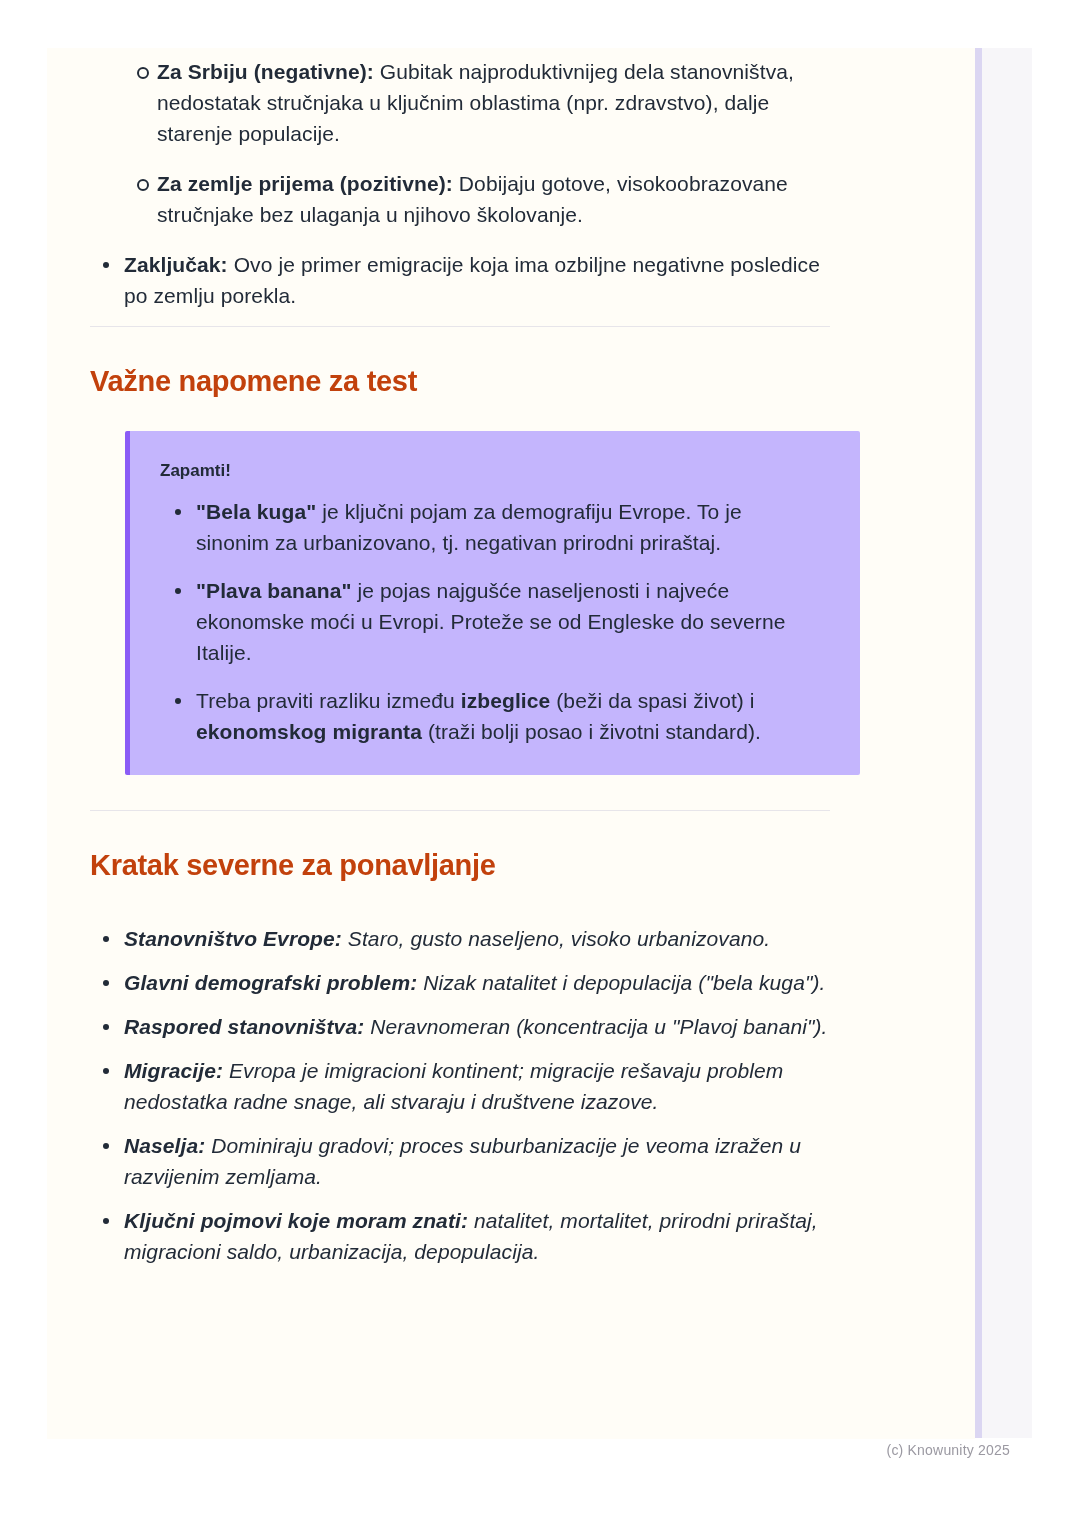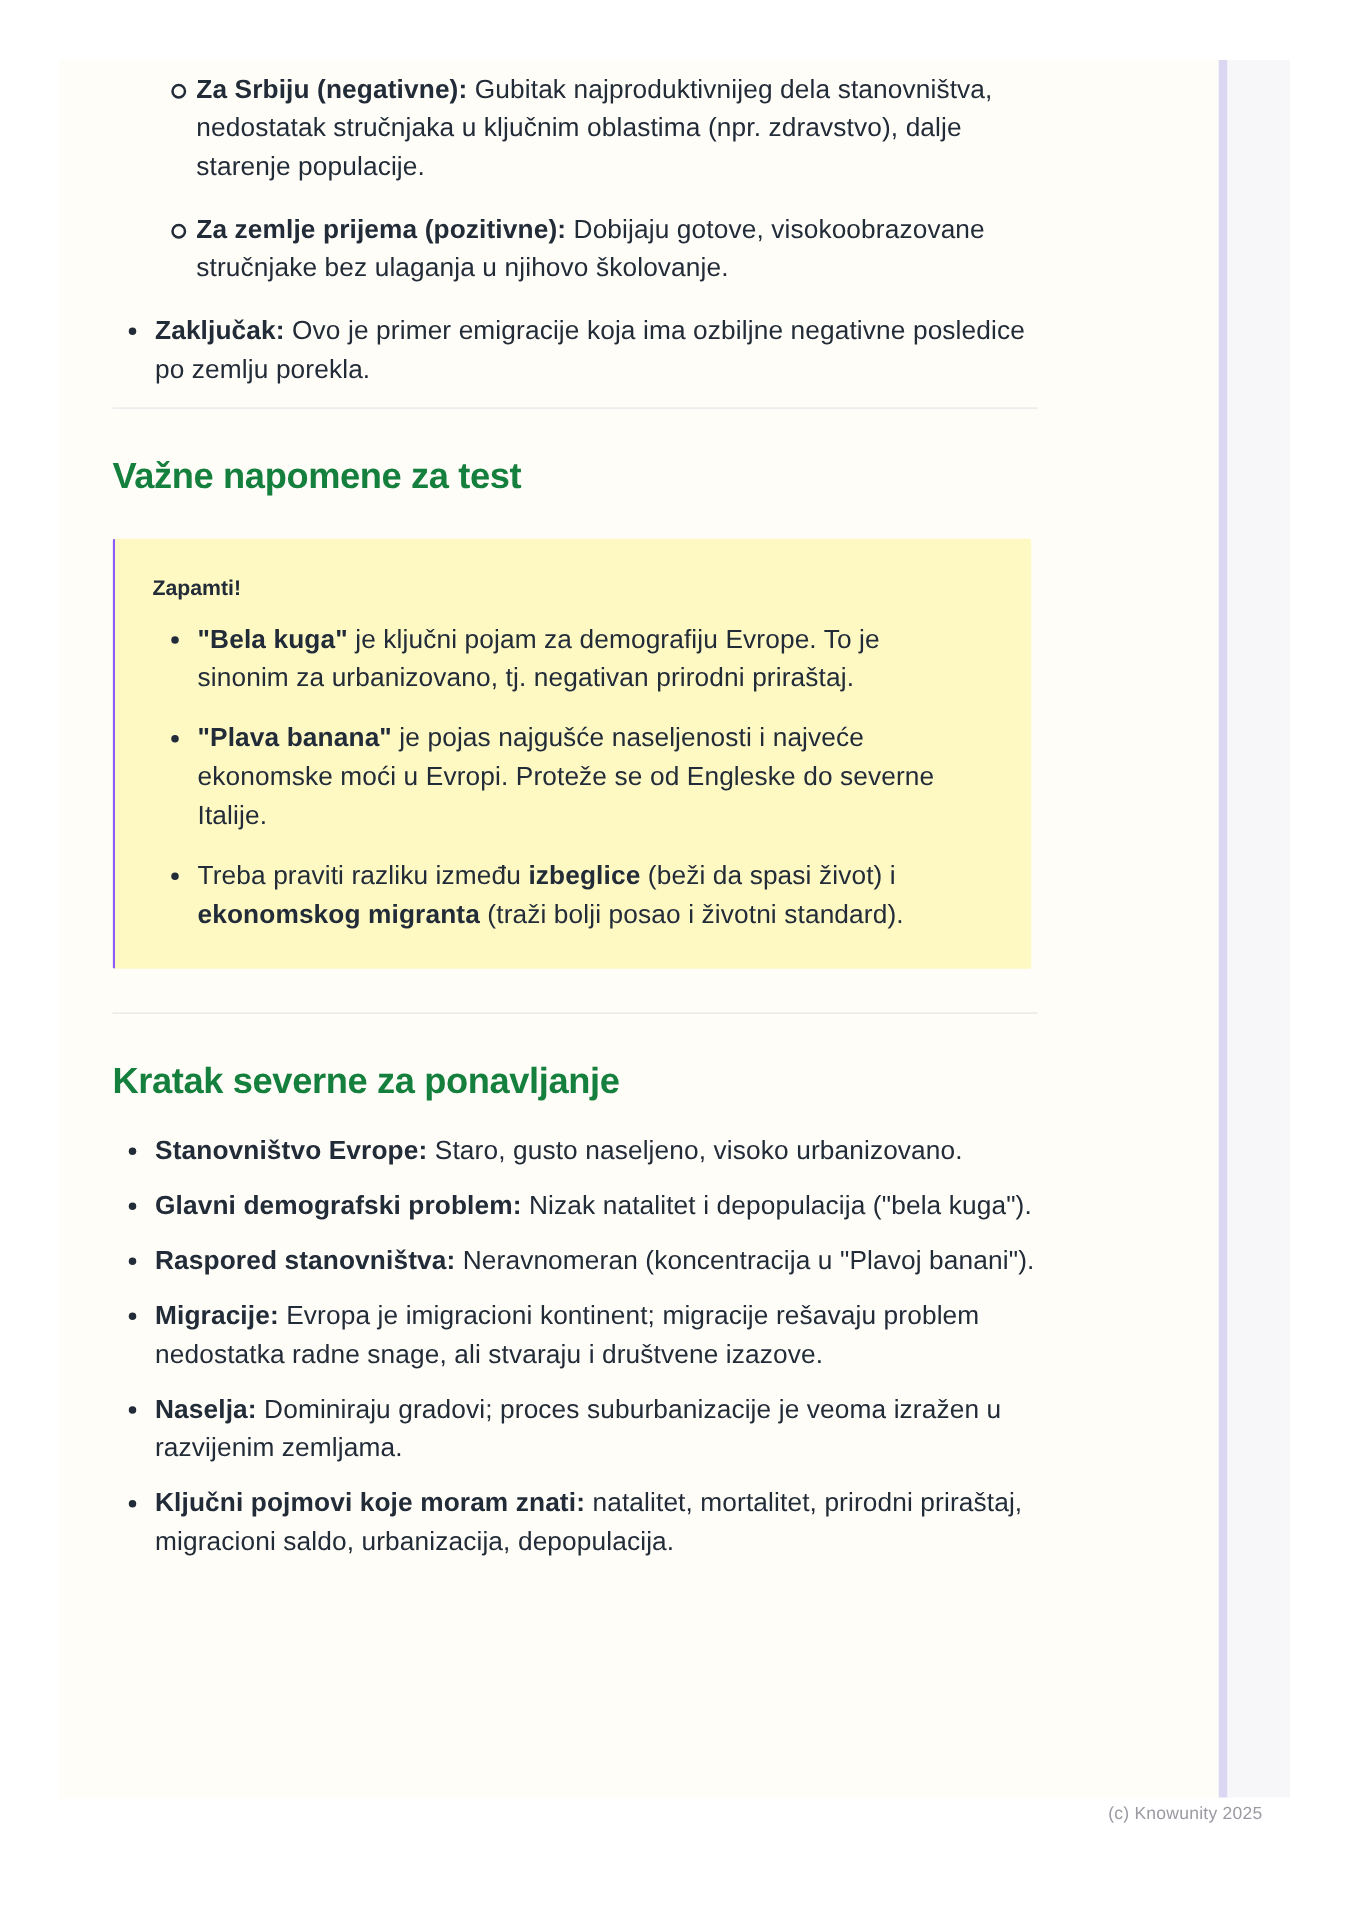--- a/index.html
+++ b/index.html
@@ -68,53 +68,54 @@
   .list-main.top-level li { margin-bottom: 14px; }
   .divider {
     border: none;
     border-top: 1px solid #E7E5EA;
     width: 740px;
     margin-top: 15px;
   }
   h2.section-title {
     font-size: 29px;
     font-weight: 700;
-    color: #15803d;
+    color: #c2410c;
     letter-spacing: -0.3px;
     margin-top: 36px;
     line-height: 36px;
   }
   .callout {
     margin-top: 32px;
     width: 735px;
-    background: #fef9c3;
-    border-left: 2px solid #8b5cf6;
+    background: #c4b5fd;
+    border-left: 5px solid #8b5cf6;
     border-radius: 2px;
     padding: 24px 30px 28px 30px;
+    margin-left: 35px;
   }
   .callout-heading {
     font-size: 17px;
     font-weight: 700;
     color: #222B38;
     line-height: 31px;
     margin-bottom: 10px;
   }
   .list-callout { padding-left: 15px; }
   .list-callout li { padding-left: 21px; margin-bottom: 17px; width: 640px; }
   .list-callout li:last-child { margin-bottom: 0; }
   .list-callout li::before {
     content: "";
     position: absolute;
     left: 0; top: 13px;
     width: 6px; height: 6px;
     border-radius: 50%;
     background: #222B38;
   }
   .callout + .divider { margin-top: 35px; }
-  .review-list { margin-top: 22px; }
+  .review-list { margin-top: 40px; font-style: italic; }
   .footer {
     position: absolute;
     top: 1442px;
     right: 70px;
     font-size: 14px;
     color: #9B99A2;
     letter-spacing: 0.2px;
   }
 </style>
 </head>

